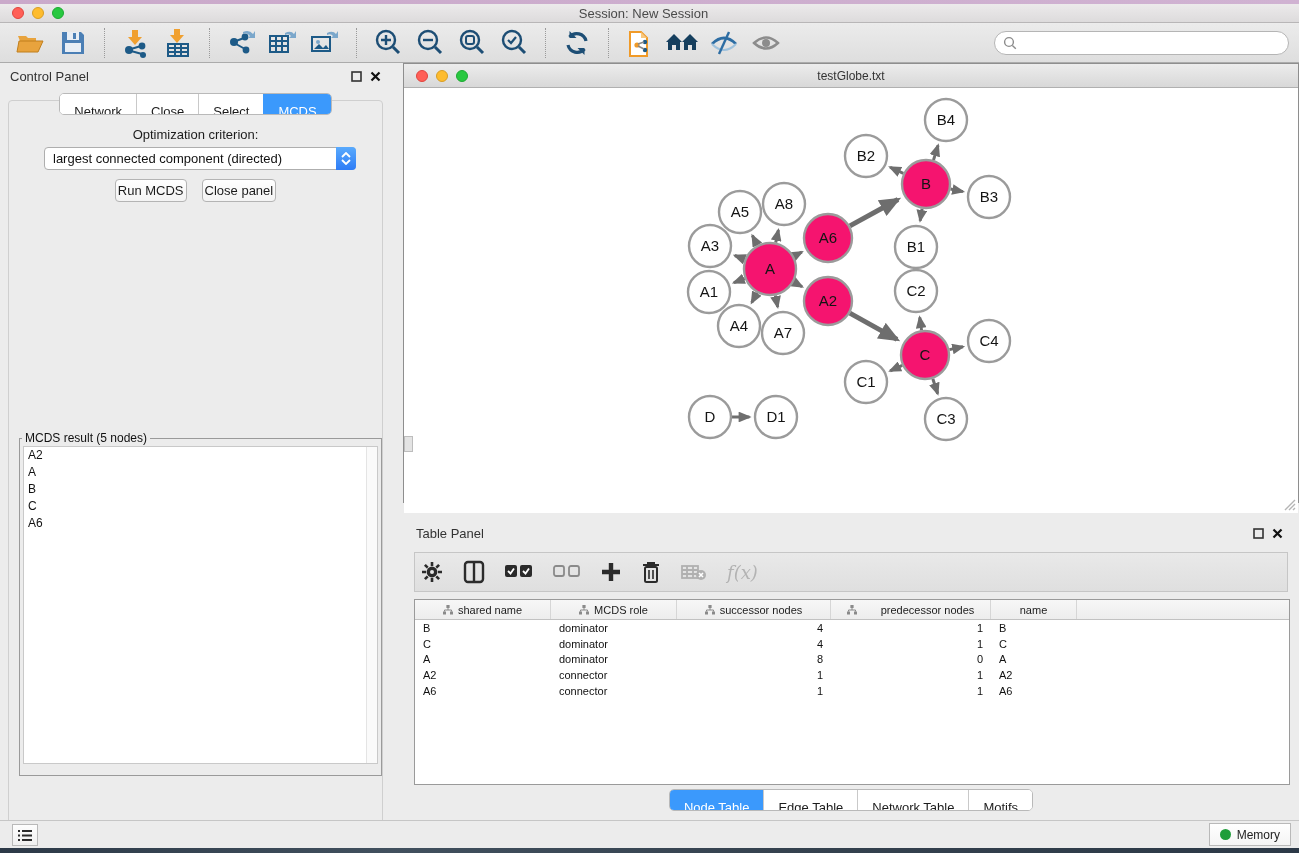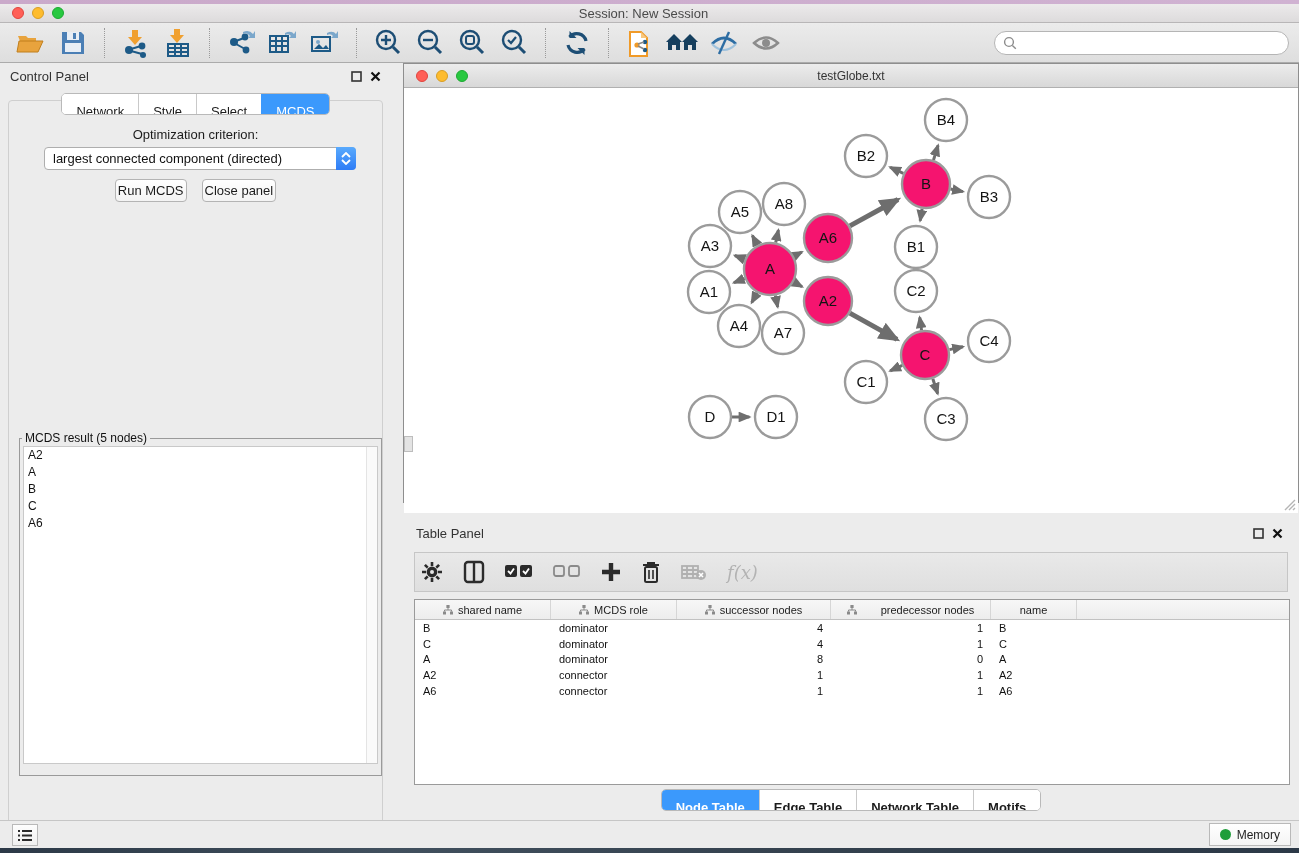--- a/index.html
+++ b/index.html
@@ -85,21 +85,21 @@
   #data-table { position:absolute; left:11px; top:79px; width:876px; height:186px; background:#fff;
                 border:1px solid #9a9a9a; overflow:hidden; font-size:11px; }
   #tbl-header { display:flex; height:20px; background:linear-gradient(#f7f7f7,#ededed);
                 border-bottom:1px solid #c2c2c2; }
   .th { display:flex; align-items:center; justify-content:center; gap:5px; border-right:1px solid #d6d6d6;
         color:#1c1c1c; font-size:11px; }
   .th:last-child { border-right:none; }
   .tr { display:flex; height:15.8px; align-items:center; }
   .td { padding:0 8px; color:#111; white-space:nowrap; overflow:hidden; }
   .td.right { text-align:right; }
-  #tp-tabs-row { position:absolute; left:0; top:269px; width:100%; display:flex; justify-content:center;font-weight:bold; }
+  #tp-tabs-row { position:absolute; left:0; top:269px; width:100%; display:flex; justify-content:center; }
 
   
   #status-bar { position:absolute; left:0; top:820px; width:100%; height:28px; background:#ececec;
                 border-top:1px solid #c6c6c6; }
   #status-list-btn { position:absolute; left:12px; top:3px; width:26px; height:22px;
                      background:linear-gradient(#fdfdfd,#f0f0f0); border:1px solid #b9b9b9;
                      display:flex; align-items:center; justify-content:center; }
   #memory-btn { position:absolute; right:8px; top:2px; height:23px; background:linear-gradient(#fff,#f4f4f4);
                 border:1px solid #b9b9b9; display:flex; align-items:center; gap:6px; padding:0 10px; font-size:12px; }
   .green-dot { width:11px; height:11px; border-radius:50%; background:#1f9d3a; }
@@ -280,21 +280,21 @@
             <rect x="1" y="1" width="9" height="9" fill="none" stroke="#333" stroke-width="1.6"></rect>
           </svg>
         <svg width="11" height="11" viewBox="0 0 11 11">
             <path d="M1.5 1.5 L9.5 9.5 M9.5 1.5 L1.5 9.5" stroke="#111" stroke-width="2.2"></path>
           </svg>
       </span>
     </div>
     <div id="cp-tabs-row">
         <div class="seg-tabs" id="cp-tabs">
           <span class="seg-tab">Network</span>
-          <span class="seg-tab">Style</span>
+          <span class="seg-tab">Close</span>
           <span class="seg-tab">Select</span>
           <span class="seg-tab active">MCDS</span>
         </div>
       </div>
     <div id="cp-content">
       <div id="opt-label">Optimization criterion:</div>
       <div id="opt-dropdown">
         <span class="dd-text">largest connected component (directed)</span>
         <span class="dd-stepper">
           <svg width="10" height="6" viewBox="0 0 10 6">

